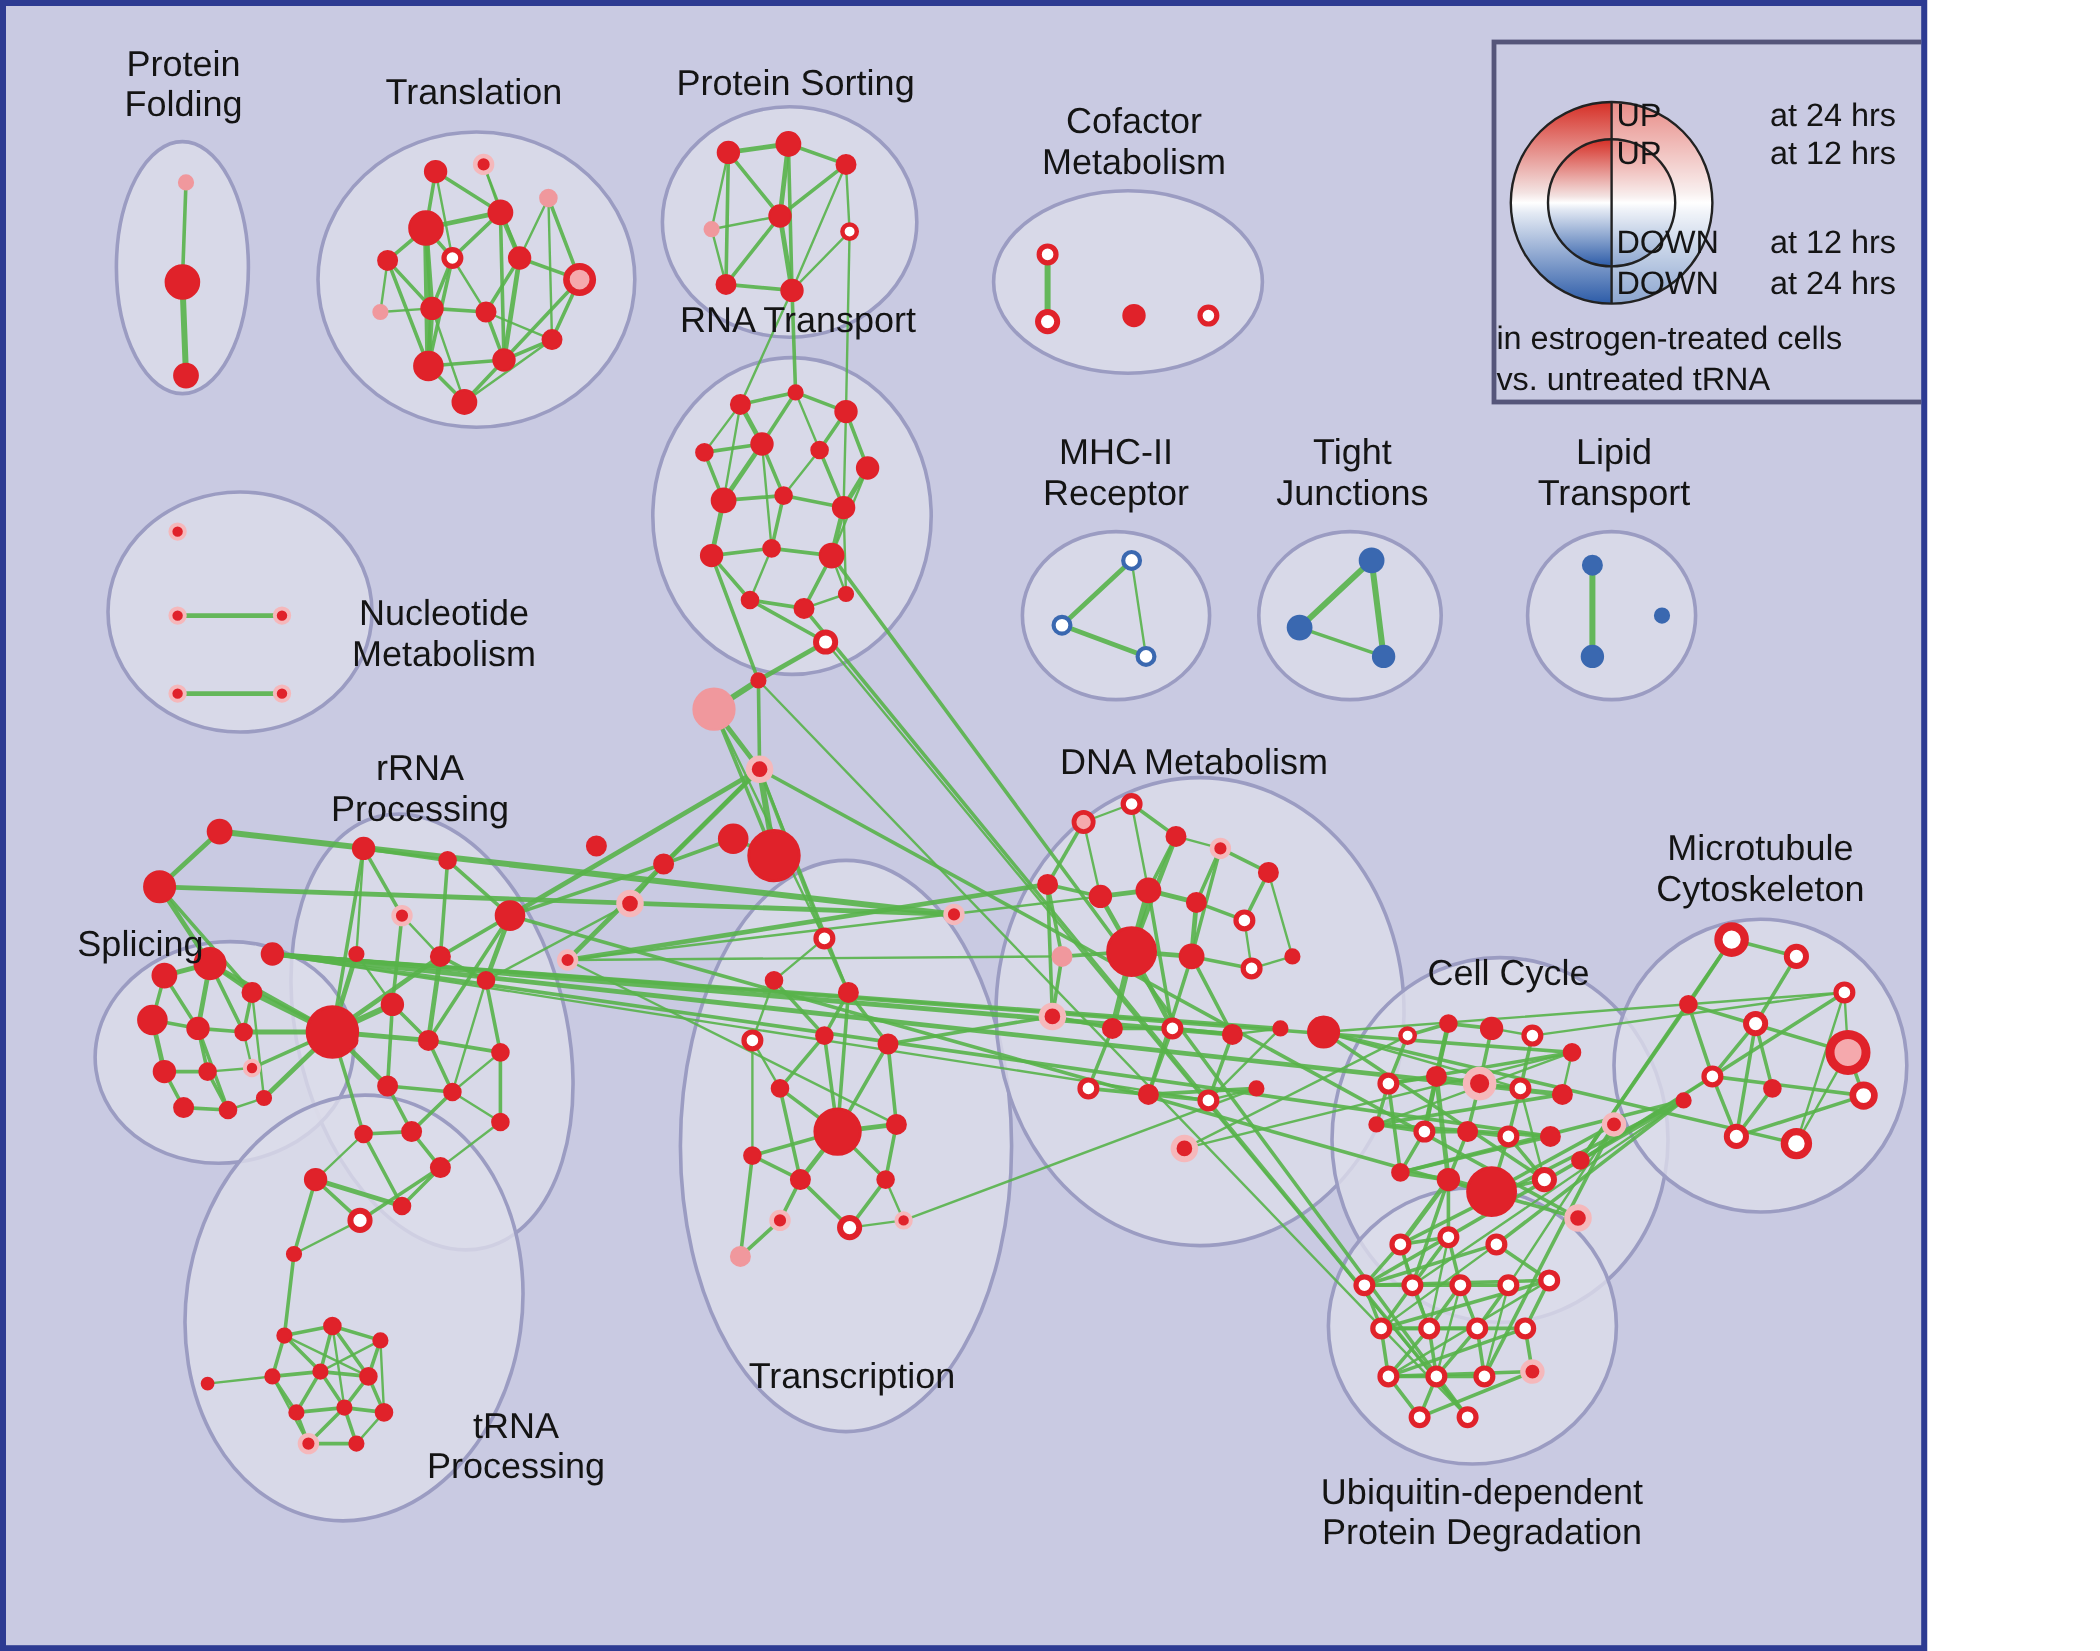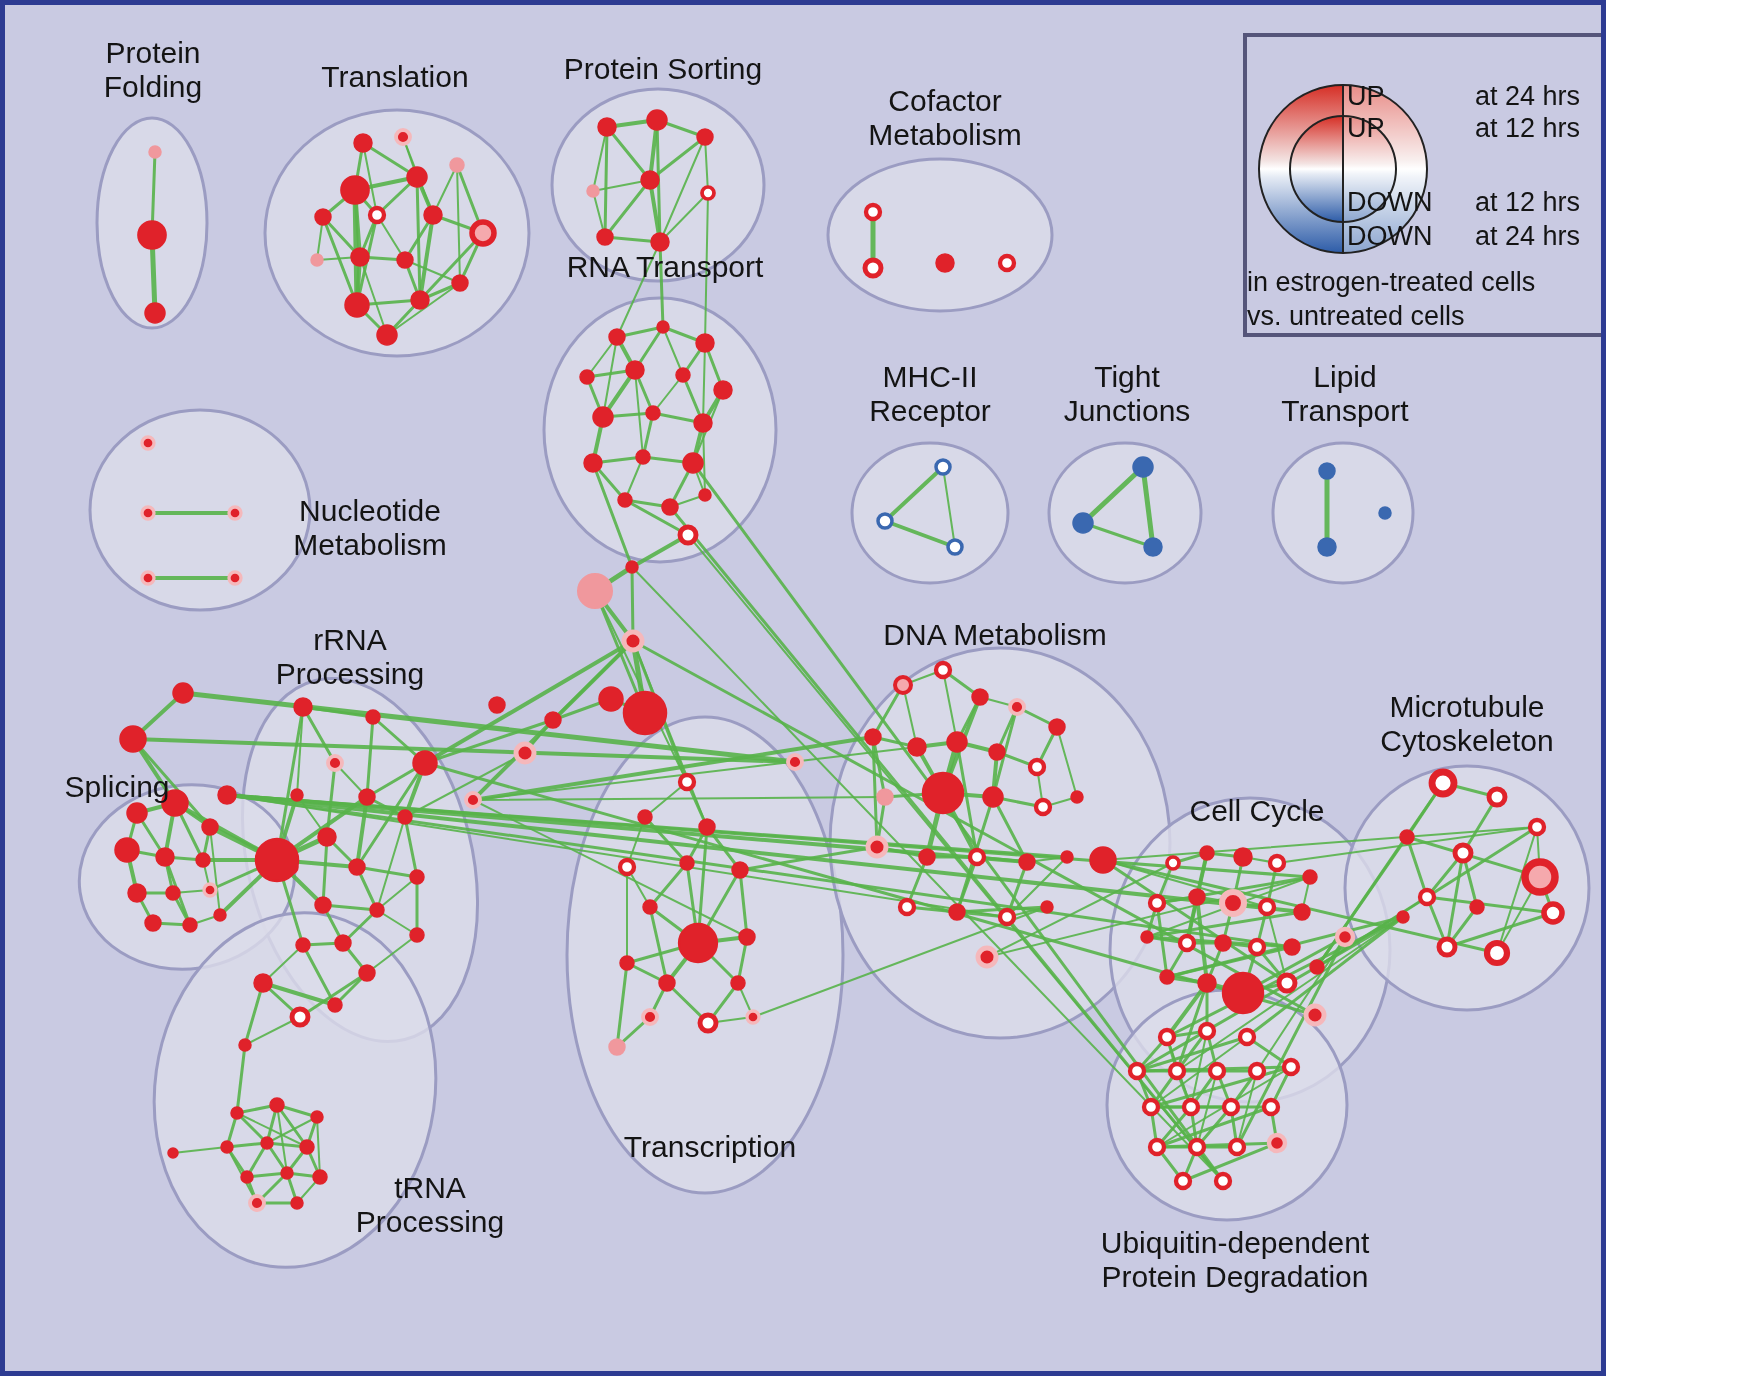--- a/index.html
+++ b/index.html
@@ -753,16 +753,16 @@
     <div class="legend-row lr3">
       <span class="w">DOWN</span>
       <span>at 12 hrs</span>
     </div>
     <div class="legend-row lr4">
       <span class="w">DOWN</span>
       <span>at 24 hrs</span>
     </div>
     <div class="legend-caption">
       <span>in estrogen-treated cells</span><br>
-      <span>vs. untreated cells</span>
+      <span>vs. untreated tRNA</span>
     </div>
   </div>
 </div>
 
 </body></html>

